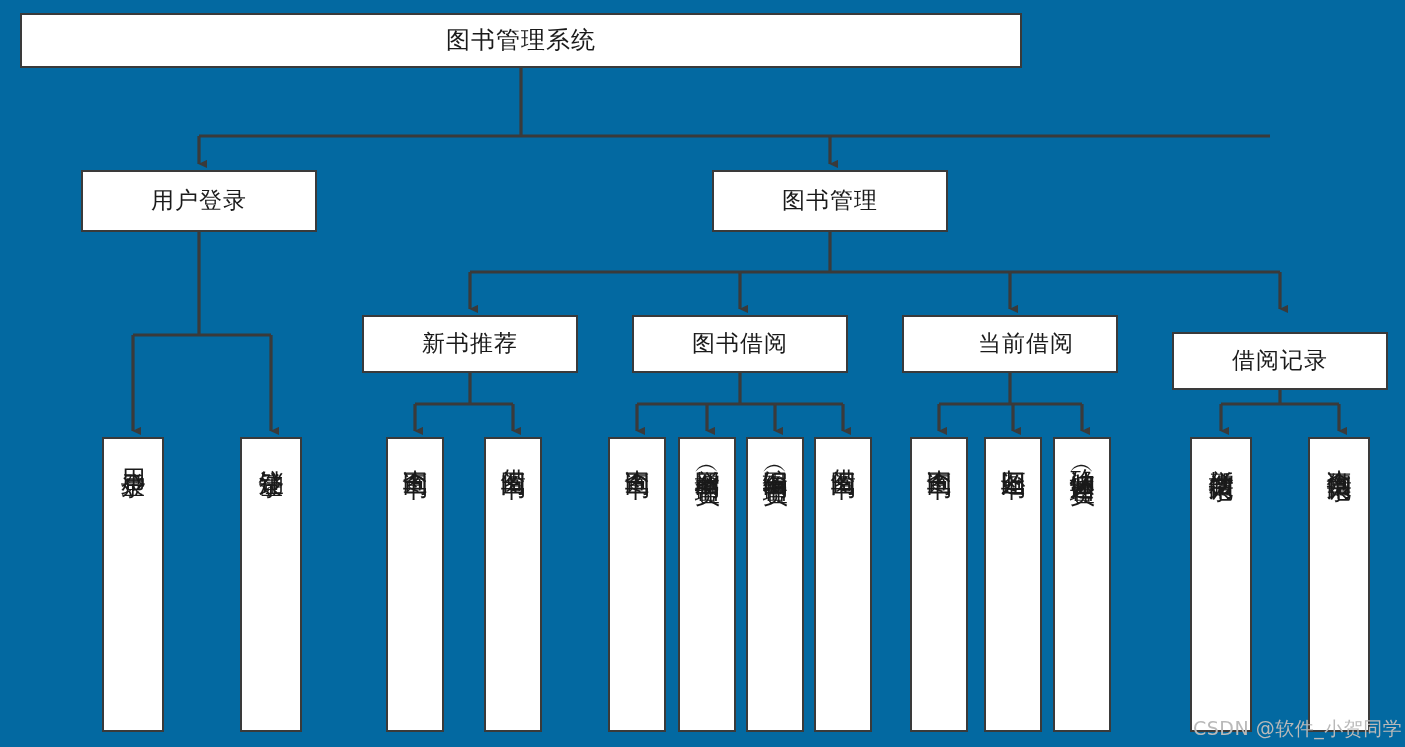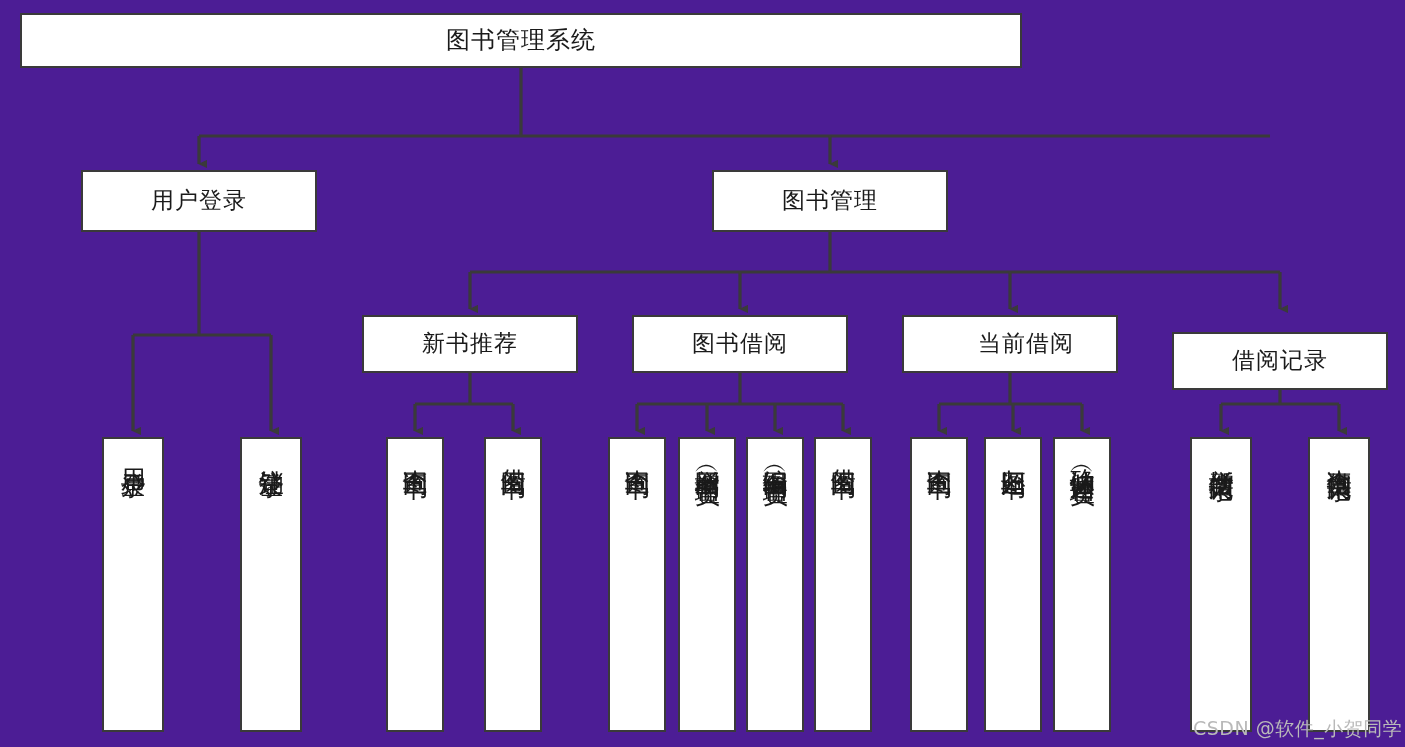--- a/index.html
+++ b/index.html
@@ -8,21 +8,21 @@
     padding: 0;
     background: #ffffff;
   }
   body {
     font-family: "DejaVu Sans", "Liberation Sans", sans-serif;
   }
   #canvas {
     position: relative;
     width: 1405px;
     height: 747px;
-    background: #4c1d95;
+    background: #0369a1;
     overflow: hidden;
   }
   svg#wires {
     position: absolute;
     left: 0;
     top: 0;
     width: 1405px;
     height: 747px;
     pointer-events: none;
   }

